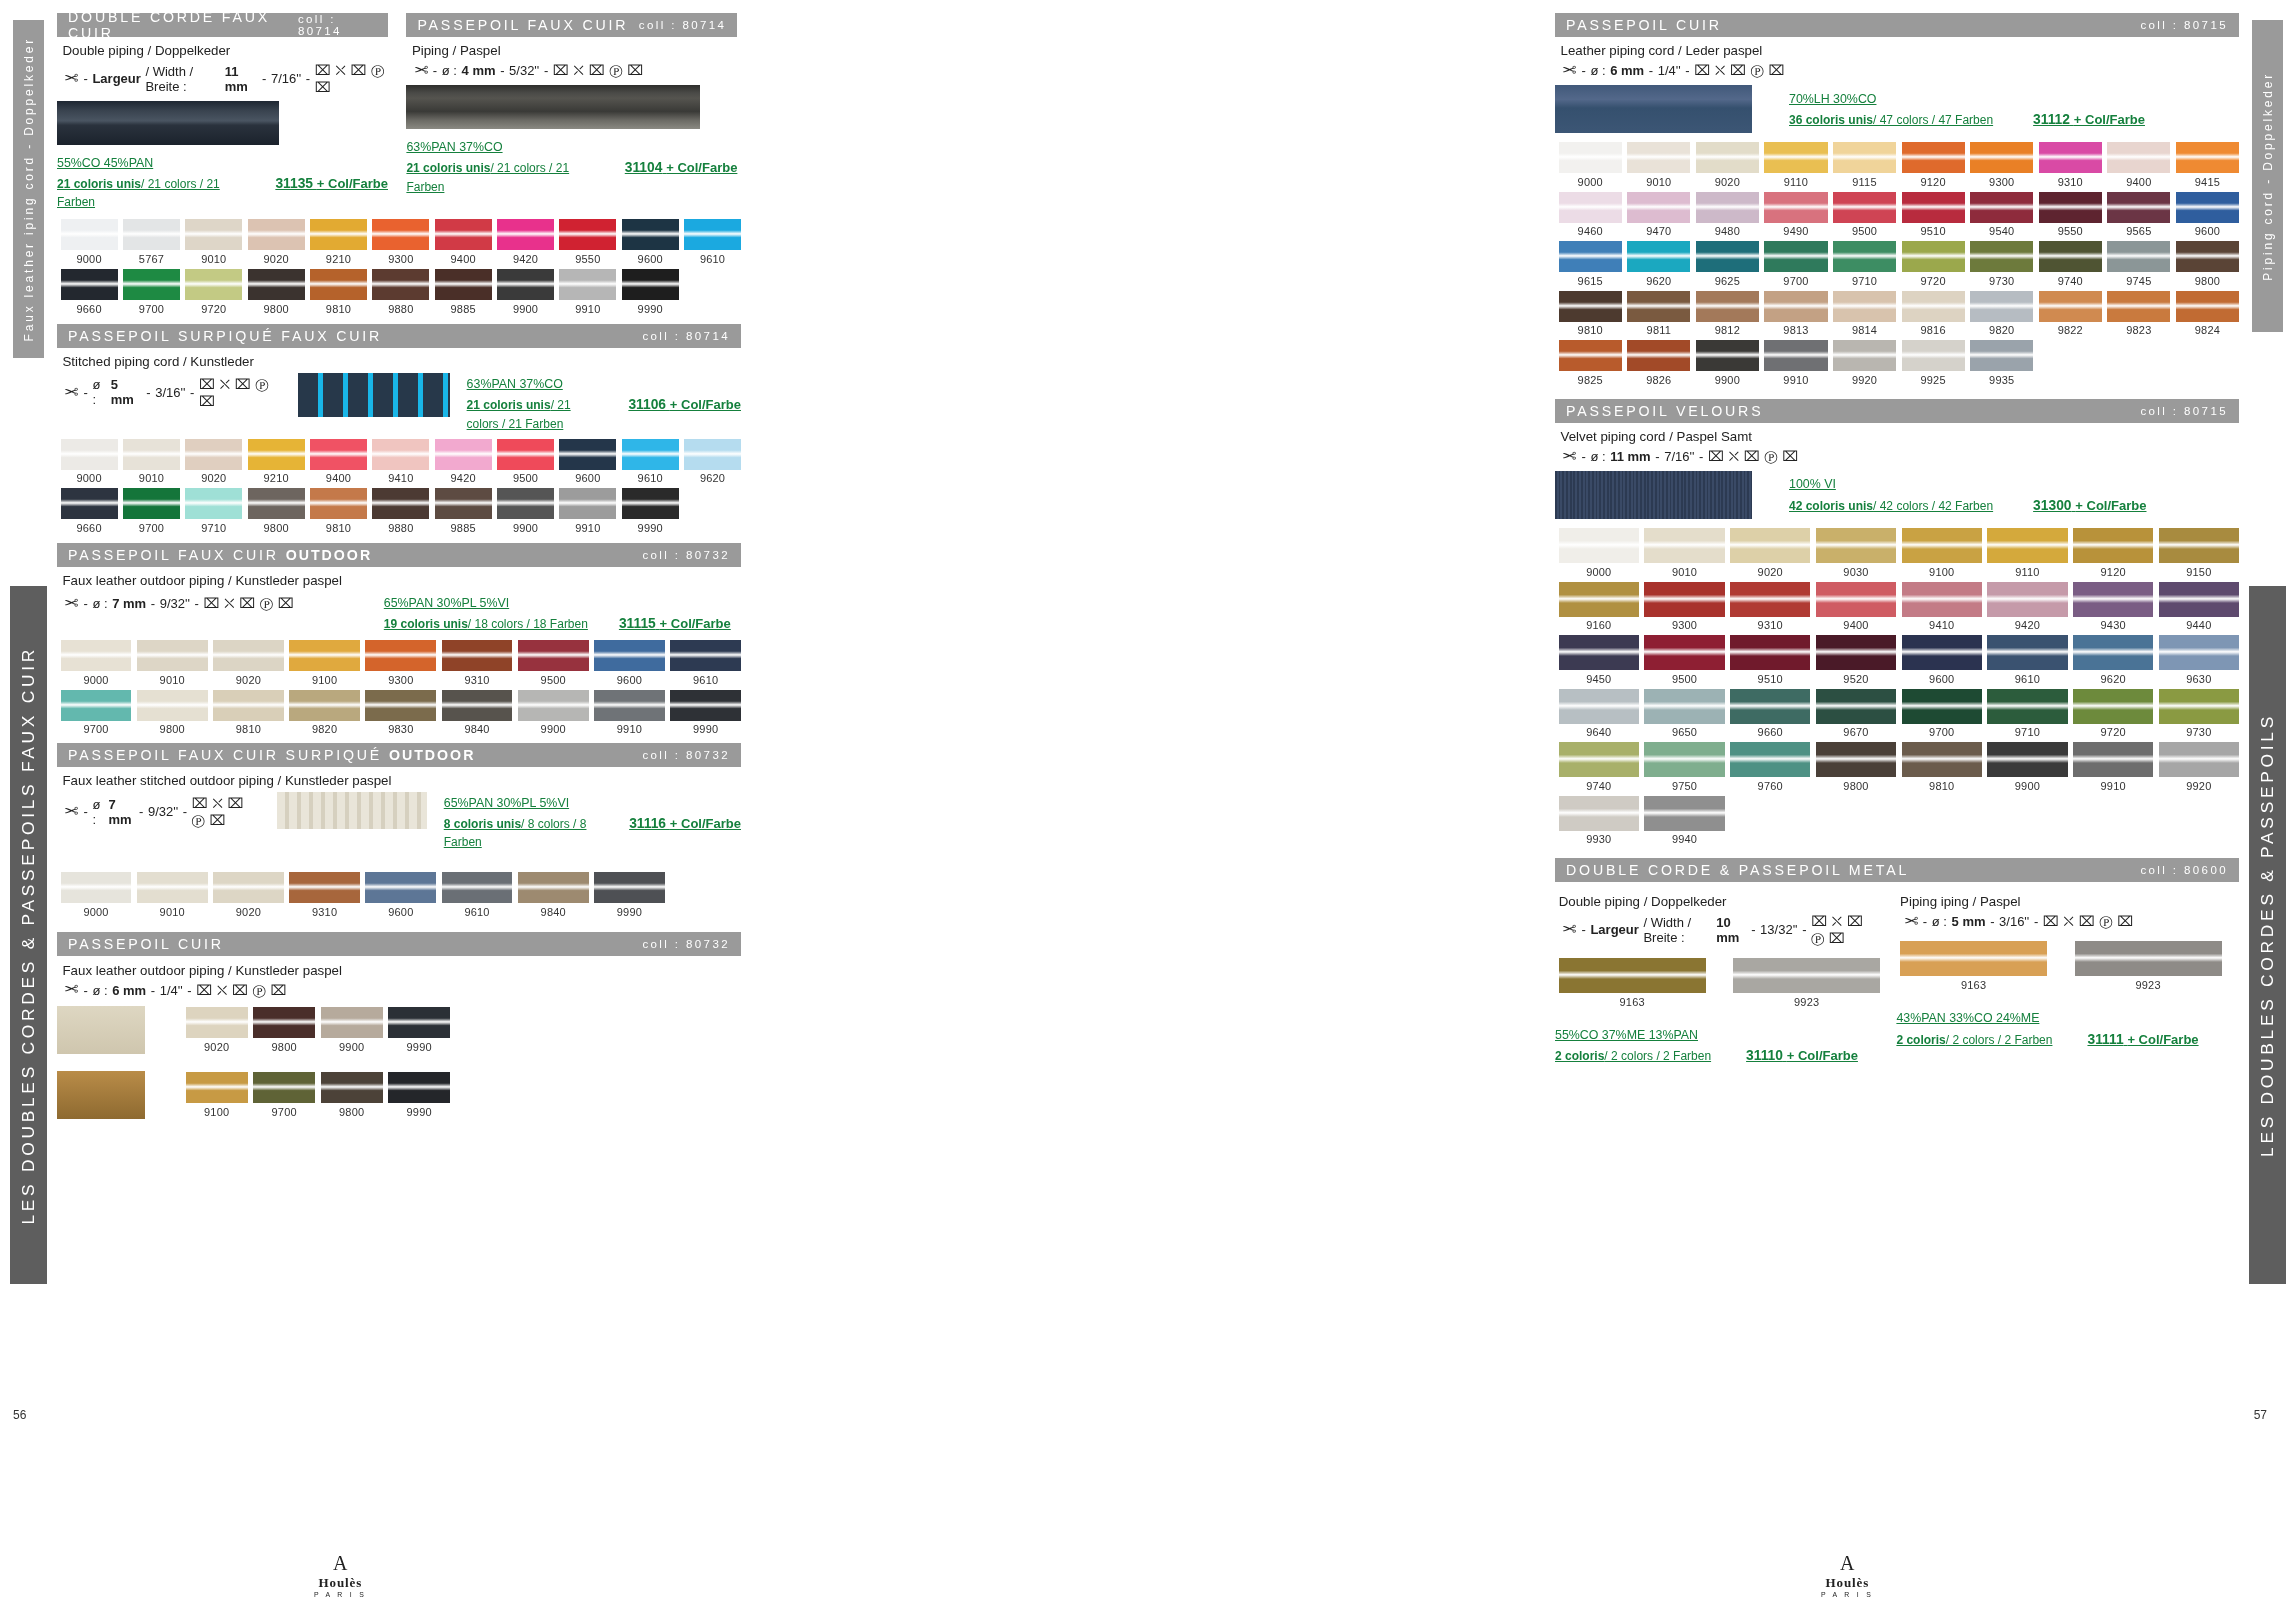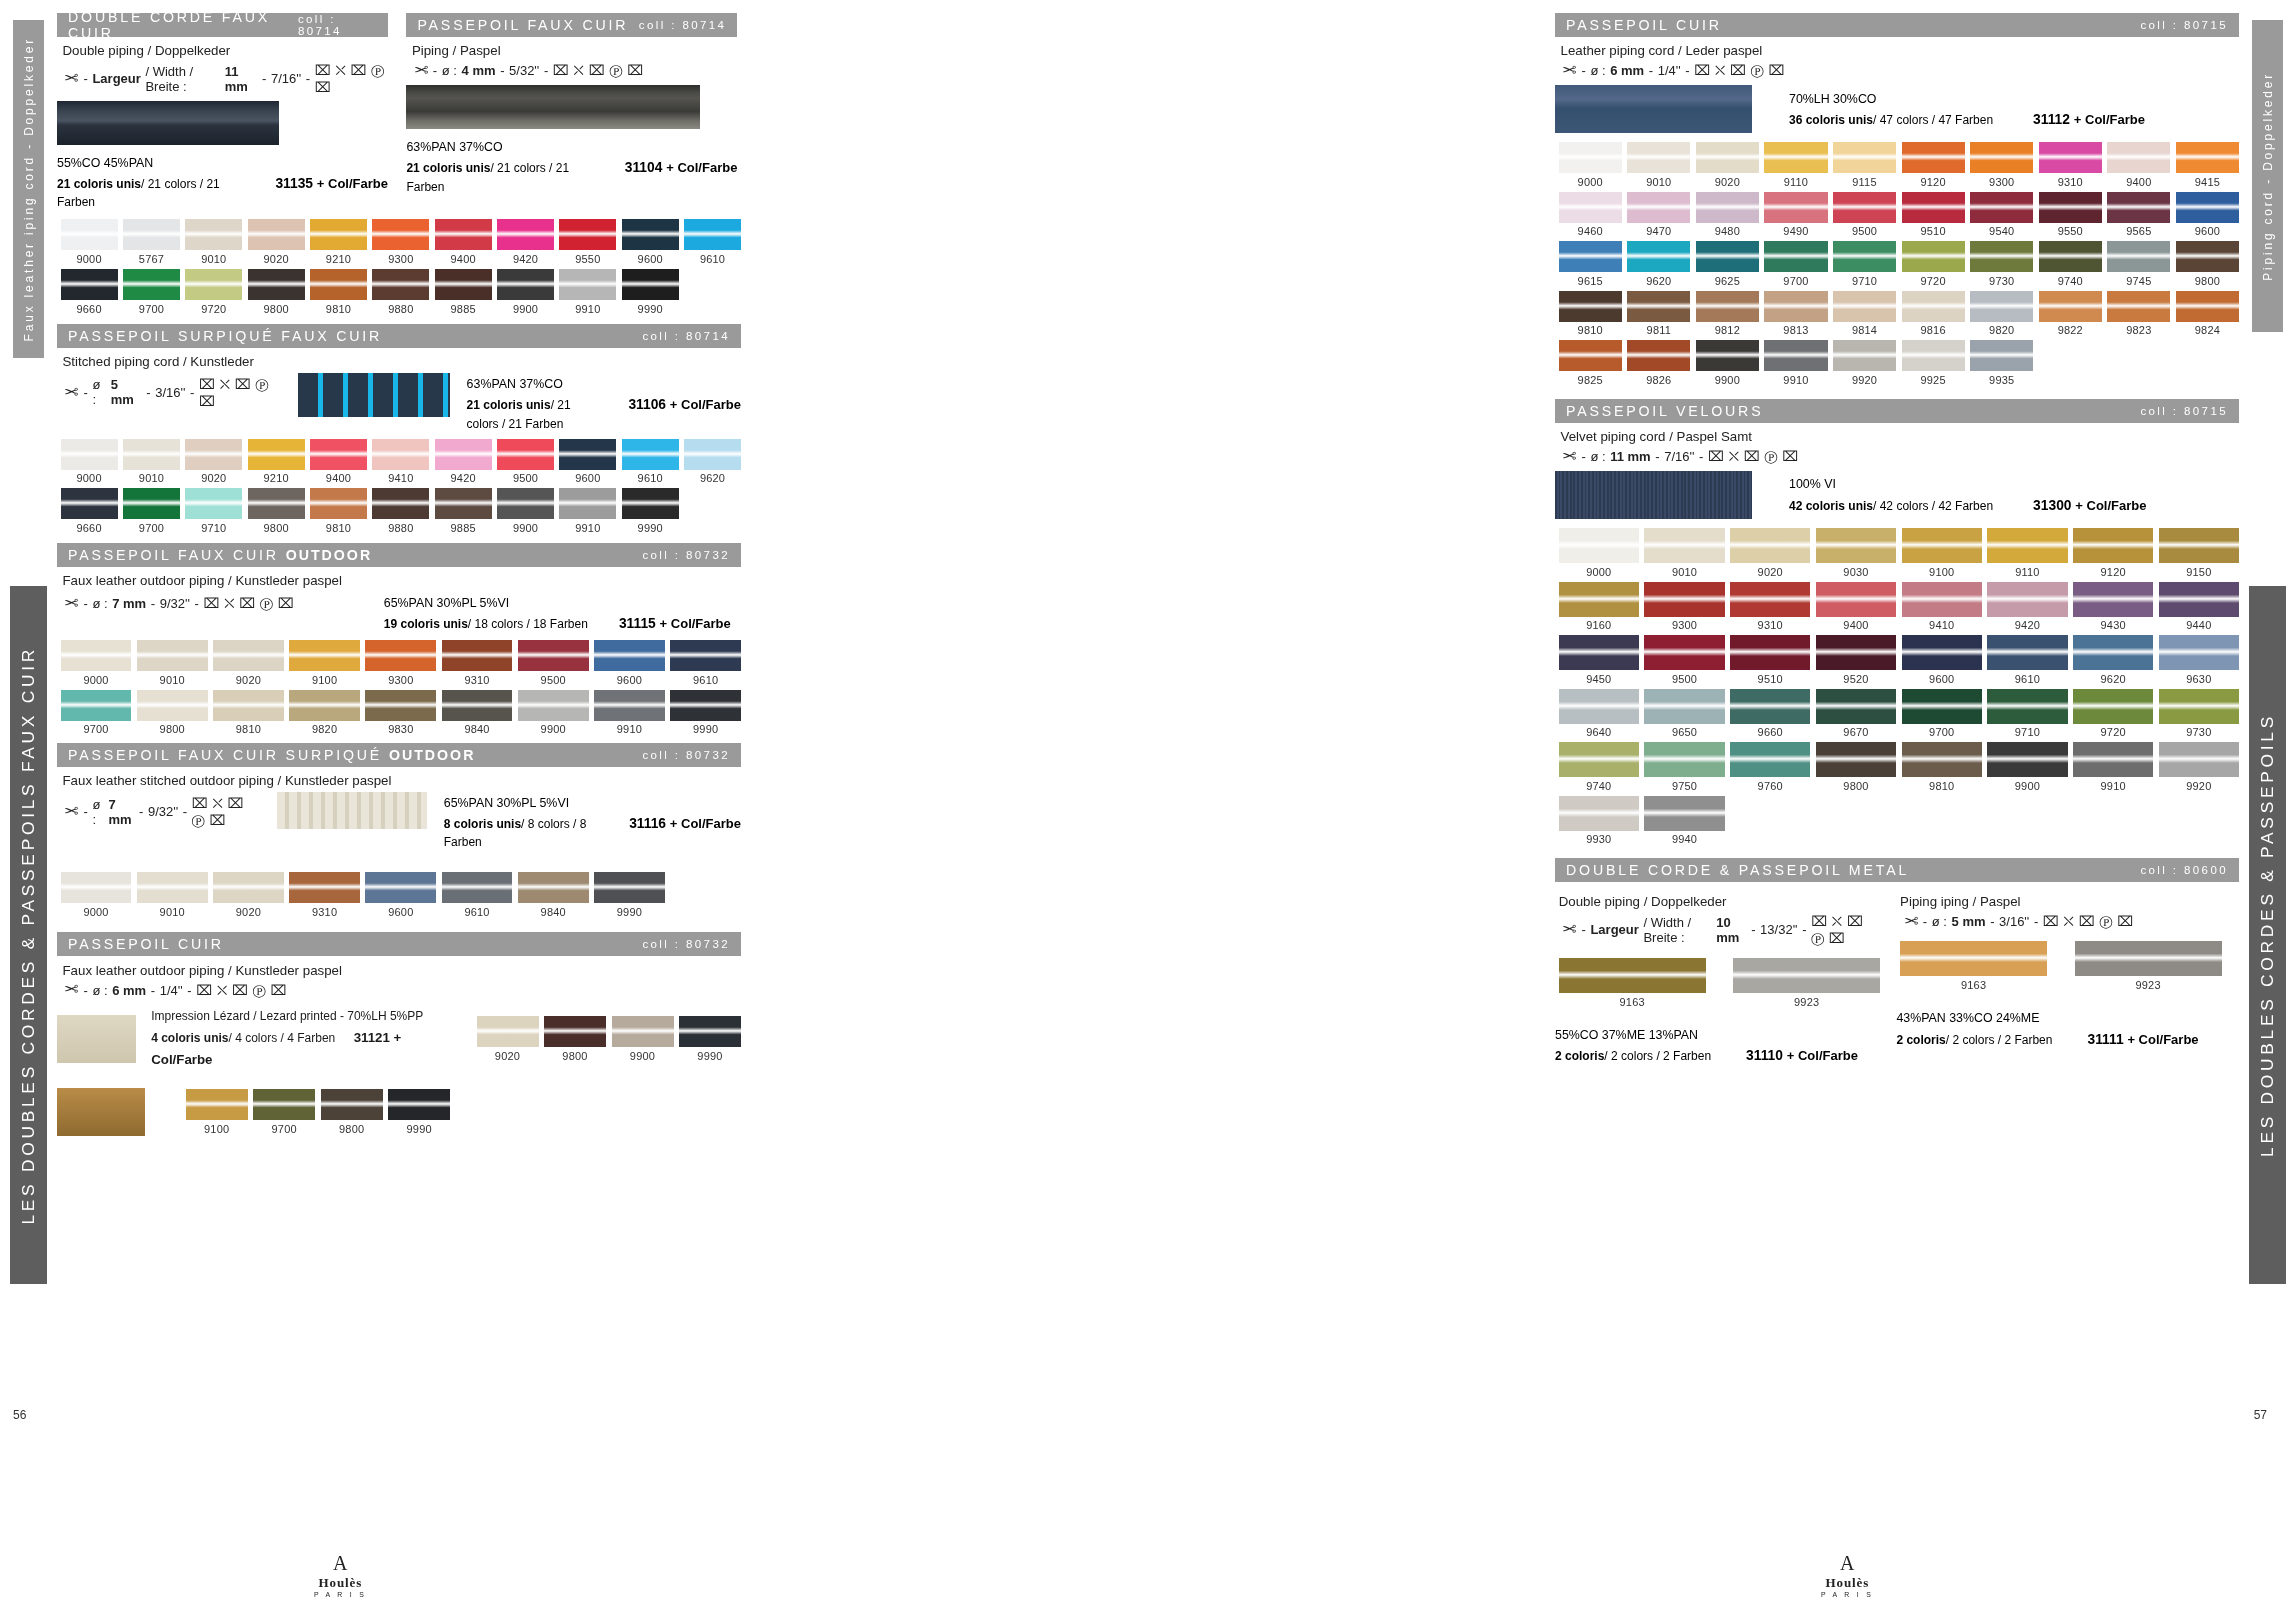--- a/index.html
+++ b/index.html
@@ -51,21 +51,21 @@
     display:flex; align-items:center; gap:4.6px;
     font-size:13px; margin:2.8px 0 5.5px 7.3px; color:#222;
   }
   .scissors { font-size:17.4px; line-height:1; transform:scaleX(-1); display:inline-block; }
   .spec b { font-weight:700; }
   .care { letter-spacing:0.5px; font-size:13.8px; }
   .hero {
     width:222px; height:44px; border:0;
     background-size:cover; background-position:center;
   }
-  .comp { font-size:12px; line-height:1.55; color:#000000; padding-top:1.8px; }
+  .comp { font-size:12px; line-height:1.55; color:#15803d; padding-top:1.8px;text-decoration:underline; }
   .comp .l1 { font-size:12.4px; }
   .comp .l2 { display:flex; gap:31px; align-items:baseline; }
   .comp b { font-weight:700; }
   .comp .ref { font-weight:700; font-size:13.8px; white-space:nowrap; }
   .comp .ref span.plus { font-weight:700; font-size:13px; }
 
   
   .swgrid { display:grid; gap:3.7px 5.5px; margin:5.5px 0 3.7px 3.7px; }
   .swcell { display:flex; flex-direction:column; align-items:center; }
   .sw {
@@ -538,24 +538,20 @@
         <span>ø :</span>
         <b>6 mm</b>
         <span>-</span>
         <span>1/4''</span>
         <span>-</span>
         <span class="care">⌧ ⛌ ⌧ Ⓟ ⌧</span>
       </div>
 
       <div class="imp-row">
         <div class="imp-sample" style="background:linear-gradient(180deg,#ded7c2,#cfc6ae);"></div>
-        <div class="imp-txt">
-          <div>Impression Lézard / Lezard printed - 70%LH 5%PP</div>
-          <div><b>4 coloris unis</b><span>/ 4 colors / 4 Farben</span><span class="r"><span>31121</span> <span>+ Col/Farbe</span></span></div>
-        </div>
         <div class="swgrid" style="grid-template-columns:repeat(4,62px); margin:0 0 0 26px;">
             <div class="swcell">
               <div class="sw" style="background: linear-gradient(rgb(221, 212, 191) 0%, rgb(221, 212, 191) 36%, rgba(255, 255, 255, 0.35) 48%, rgb(221, 212, 191) 60%, rgb(221, 212, 191) 100%);"></div>
               <div class="swlab">9020</div>
             </div>
             <div class="swcell">
               <div class="sw" style="background: linear-gradient(rgb(74, 46, 42) 0%, rgb(74, 46, 42) 36%, rgba(255, 255, 255, 0.35) 48%, rgb(74, 46, 42) 60%, rgb(74, 46, 42) 100%);"></div>
               <div class="swlab">9800</div>
             </div>
             <div class="swcell">

